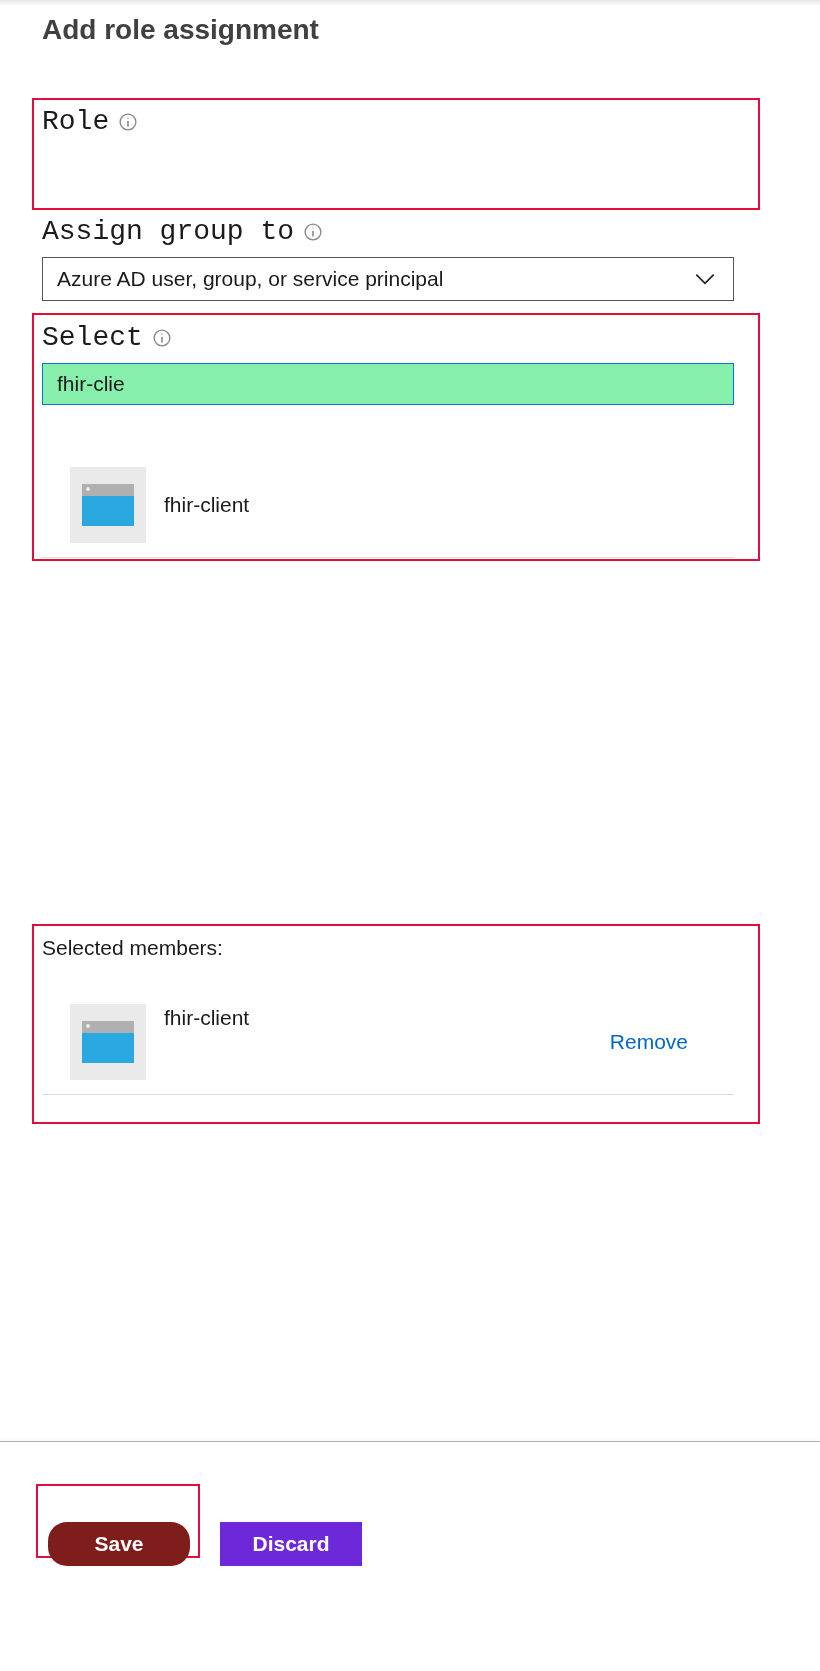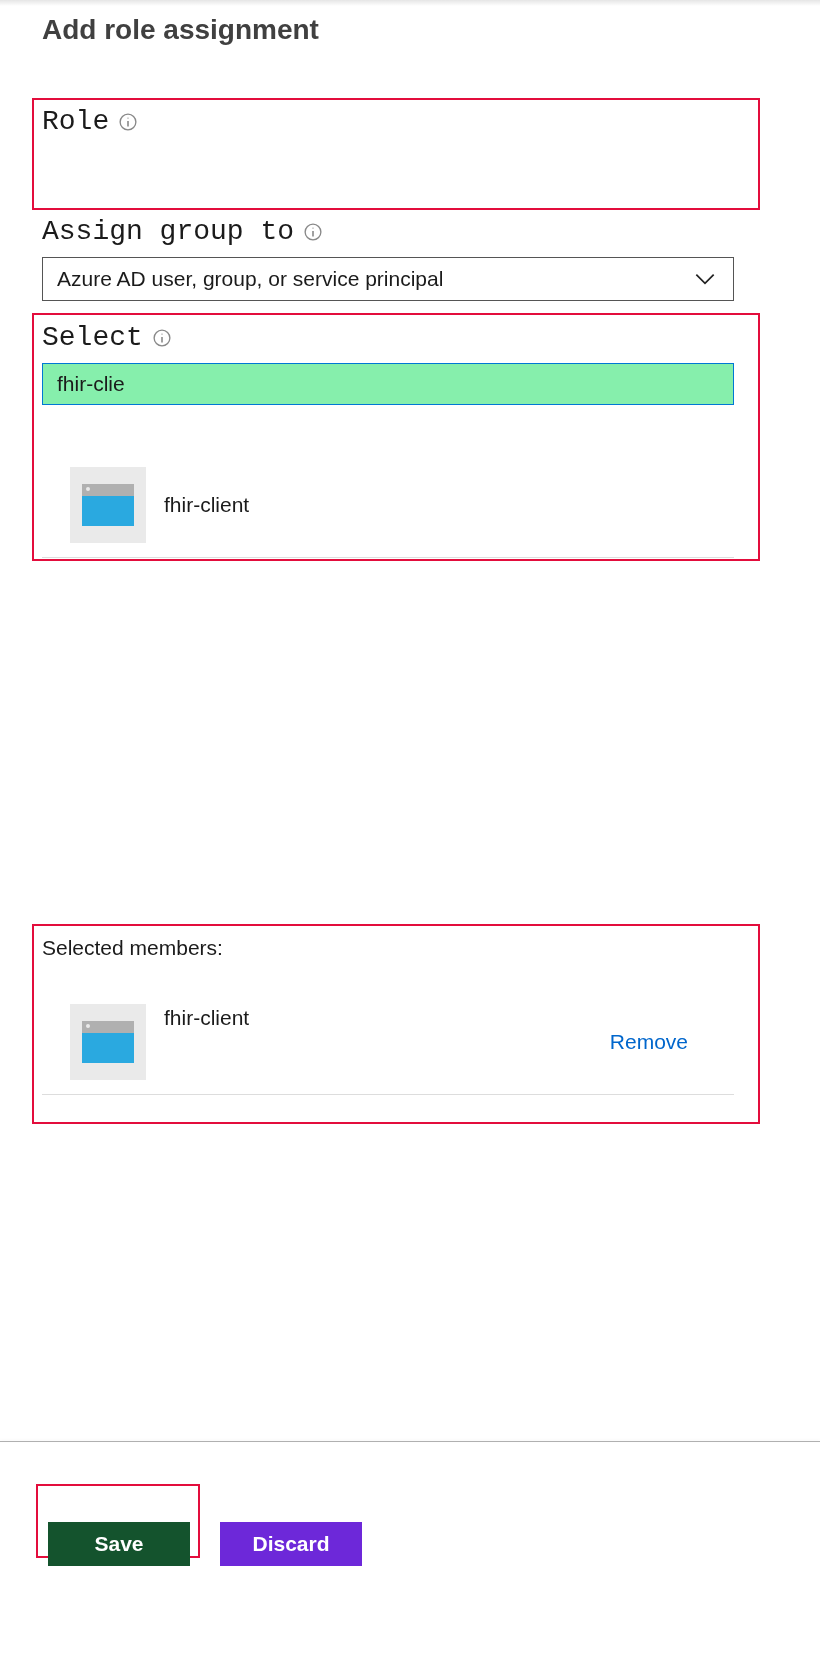--- a/index.html
+++ b/index.html
@@ -192,21 +192,21 @@
     color: #fff;
     font-size: 21px;
     font-weight: 600;
     border: none;
     display: flex;
     align-items: center;
     justify-content: center;
     cursor: pointer;
     font-family: inherit;
   }
-  .btn-primary { background: #14532d; }
+  .btn-primary { background: #7f1d1d; border-radius: 19px; }
   .btn-secondary { background: #6d28d9; }
 
   .role-group { position: absolute; left: 42px; top: 106px; width: 692px; }
   .access-group { position: absolute; left: 42px; top: 216px; width: 692px; }
   .select-group { position: absolute; left: 42px; top: 322px; width: 692px; }
 </style>
 </head>
 <body>
 
 <div class="top-shadow"></div>

